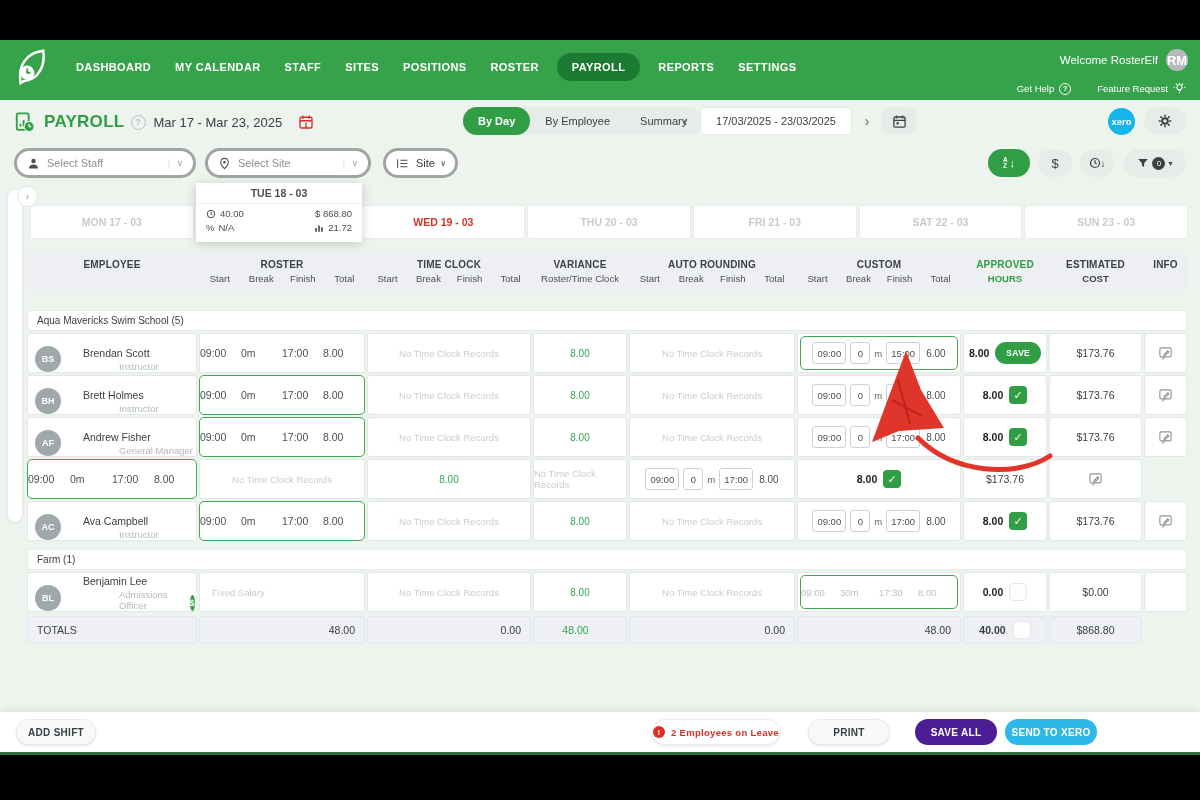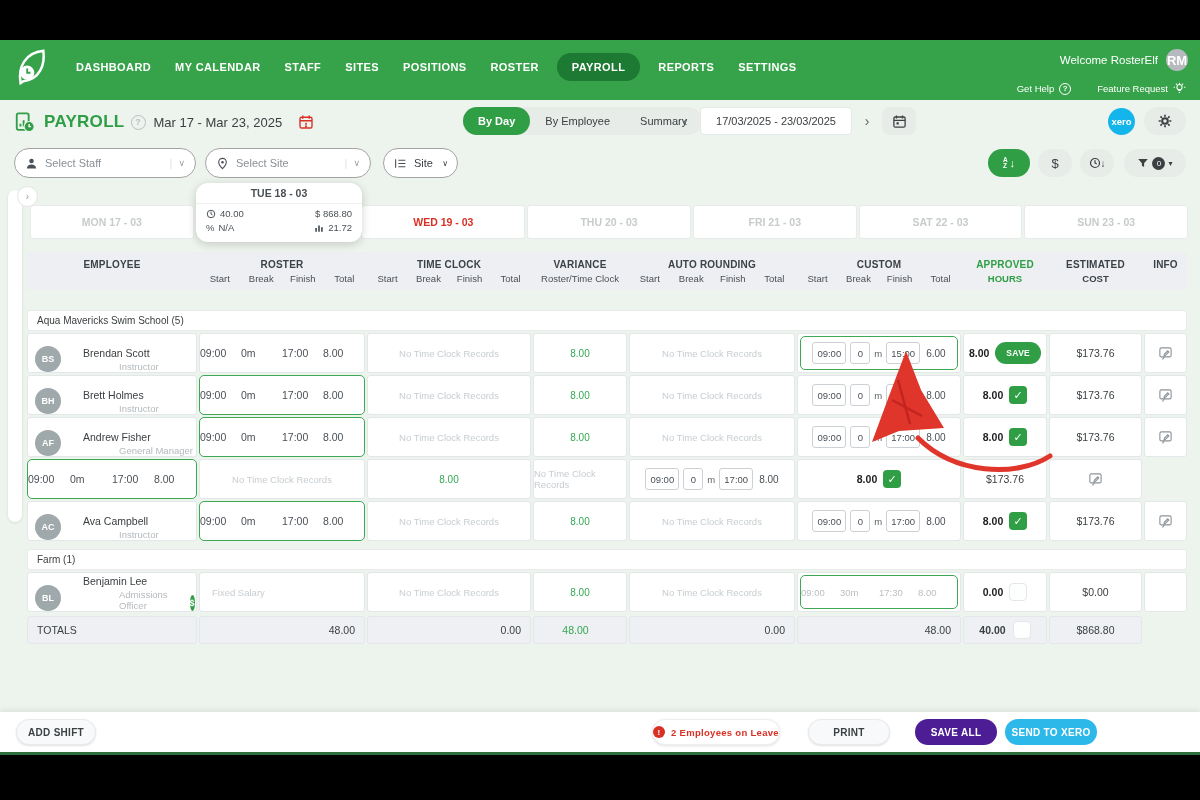--- a/index.html
+++ b/index.html
@@ -30,31 +30,31 @@
   .wk-nav { position:absolute; left:676px; top:7px; display:flex; align-items:center; gap:6px; }
   .wk-arrow { color:#5f6368; font-size:14px; width:18px; text-align:center; cursor:pointer; }
   .wk-date { background:#fff; border:1px solid #e4e8e6; border-radius:4px; width:152px; height:28px; display:flex; align-items:center; justify-content:center; font-size:11px; color:#3c4043; }
   .cal-btn { background:#e7ece9; border-radius:8px; width:34px; height:28px; display:flex; align-items:center; justify-content:center; cursor:pointer; }
   .ph-right { position:absolute; right:14px; top:7px; display:flex; align-items:center; gap:9px; }
   .xero { width:27px; height:27px; border-radius:50%; background:#13b5ea; color:#fff; font-size:9.5px; font-weight:700; display:flex; align-items:center; justify-content:center; cursor:pointer; }
   .gear-btn { background:#e7ece9; border-radius:14px; width:42px; height:28px; display:flex; align-items:center; justify-content:center; cursor:pointer; color:#3c4043; }
 
   
   .filter-row { position:absolute; top:108px; left:0; width:100%; height:32px; }
-  .dd { position:absolute; top:0; height:30px; background:#fff; border:1px solid #a3a3a3; border-radius:15px; display:flex; align-items:center; color:#8a9096; font-size:11px; }
+  .dd { position:absolute; top:0; height:30px; background:#fff; border:3px solid #a3a3a3; border-radius:15px; display:flex; align-items:center; color:#8a9096; font-size:11px; }
   .dd .ic { color:#4a5056; margin:0 7px 0 10px; display:flex; }
   .dd .sep { color:#dfe3e1; margin-right:6px; }
   .dd .chev { color:#9aa0a6; font-size:9px; margin-right:10px; }
   .btn-pill { position:absolute; top:1px; height:28px; border-radius:14px; background:#e7ece9; display:flex; align-items:center; justify-content:center; color:#3c4043; cursor:pointer; }
 
   
   .day-tabs { position:absolute; top:165px; left:30px; width:1158px; height:34px; display:flex; gap:2px; }
   .day-tab { flex:1; background:#fff; border:1px solid #e8ebe9; border-radius:3px; display:flex; align-items:center; justify-content:center; font-size:10.5px; font-weight:700; color:#c6ccc9; cursor:pointer; }
   .day-tab.active { color:#d93025; }
-  .popup { position:absolute; left:196px; top:143px; width:166px; height:59px; background:#fff; border-radius:12px; box-shadow:0 2px 10px rgba(0,0,0,.18); z-index:6; }
+  .popup { position:absolute; left:196px; top:143px; width:166px; height:59px; background:#fff; border-radius:0; box-shadow:0 2px 10px rgba(0,0,0,.18); z-index:6; }
   .popup .pt { height:21px; display:flex; align-items:center; justify-content:center; font-size:10.5px; font-weight:700; color:#4a5056; border-bottom:1px solid #f0f0f0; }
   .popup .stats { display:grid; grid-template-columns:1fr 1fr; padding:4px 10px 0 10px; row-gap:3px; font-size:9.5px; color:#4a5056; }
   .popup .st { display:flex; align-items:center; gap:4px; }
   .popup .st.r { justify-content:flex-end; }
 
   
   .side-strip { position:absolute; left:8px; top:150px; width:14px; height:332px; background:#fff; border-radius:8px; box-shadow:0 1px 3px rgba(0,0,0,.10); }
   .expand-btn { position:absolute; left:17px; top:146px; width:21px; height:21px; border-radius:50%; background:#fff; border:1px solid #e4e6e4; color:#9aa0a6; font-size:10px; display:flex; align-items:center; justify-content:center; z-index:7; cursor:pointer; }
 
   

